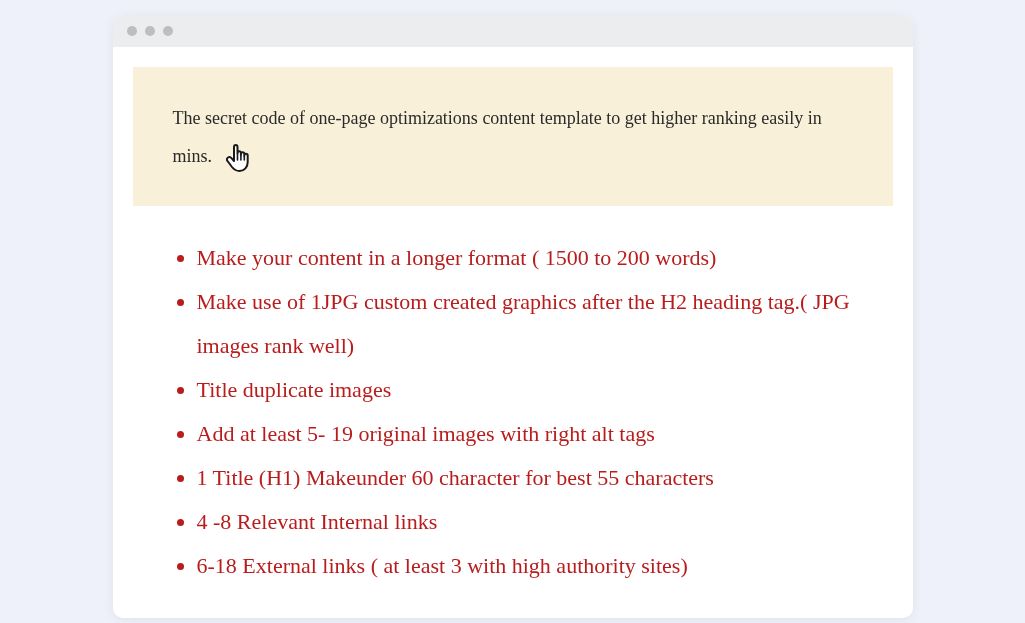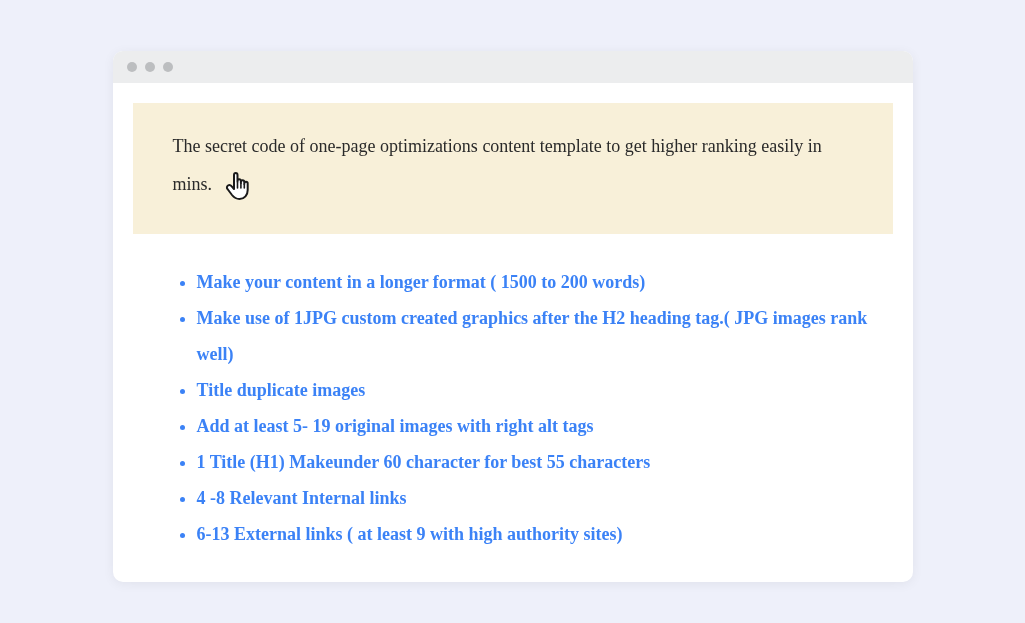--- a/index.html
+++ b/index.html
@@ -36,21 +36,21 @@
       width: 10px;
       height: 10px;
       border-radius: 50%;
       background: #bcbec0;
     }
     .content-area {
       padding: 0;
     }
     .banner {
       background: #f8f0d9;
-      padding: 26px 40px 26px 40px;
+      padding: 34px 40px 26px 40px;
       margin: 20px 20px 0 20px;
       color: #2a2a2a;
       font-size: 18px;
       line-height: 1.9;
       position: relative;
     }
     .banner-text {
       display: inline;
     }
     .cursor-icon {
@@ -62,24 +62,23 @@
     }
     .list-area {
       padding: 30px 40px 30px 60px;
     }
     ul.tips {
       list-style: disc;
       padding-left: 24px;
       color: #1a1a1a;
     }
     ul.tips li {
-      font-size: 18px;
+      font-size: 22px;
       line-height: 2.0;
-      color: #3b82f6;
-      font-weight: bold;
+      color: #b91c1c;
     }
   </style>
 </head>
 <body>
 
 <div class="browser-window">
   <div class="title-bar">
     <div class="dot"></div>
     <div class="dot"></div>
     <div class="dot"></div>
@@ -97,17 +96,17 @@
       </span>
     </div>
     <div class="list-area">
       <ul class="tips">
         <li>Make your content in a longer format ( 1500 to 200 words)</li>
         <li>Make use of 1JPG custom created graphics after the H2 heading tag.( JPG images rank well)</li>
         <li>Title duplicate images</li>
         <li>Add at least 5- 19 original images with right alt tags</li>
         <li>1 Title (H1) Makeunder 60 character for best 55 characters</li>
         <li>4 -8 Relevant Internal links</li>
-        <li>6-13 External links ( at least 9 with high authority sites)</li>
+        <li>6-18 External links ( at least 3 with high authority sites)</li>
       </ul>
     </div>
   </div>
 </div>
 
 </body></html>

